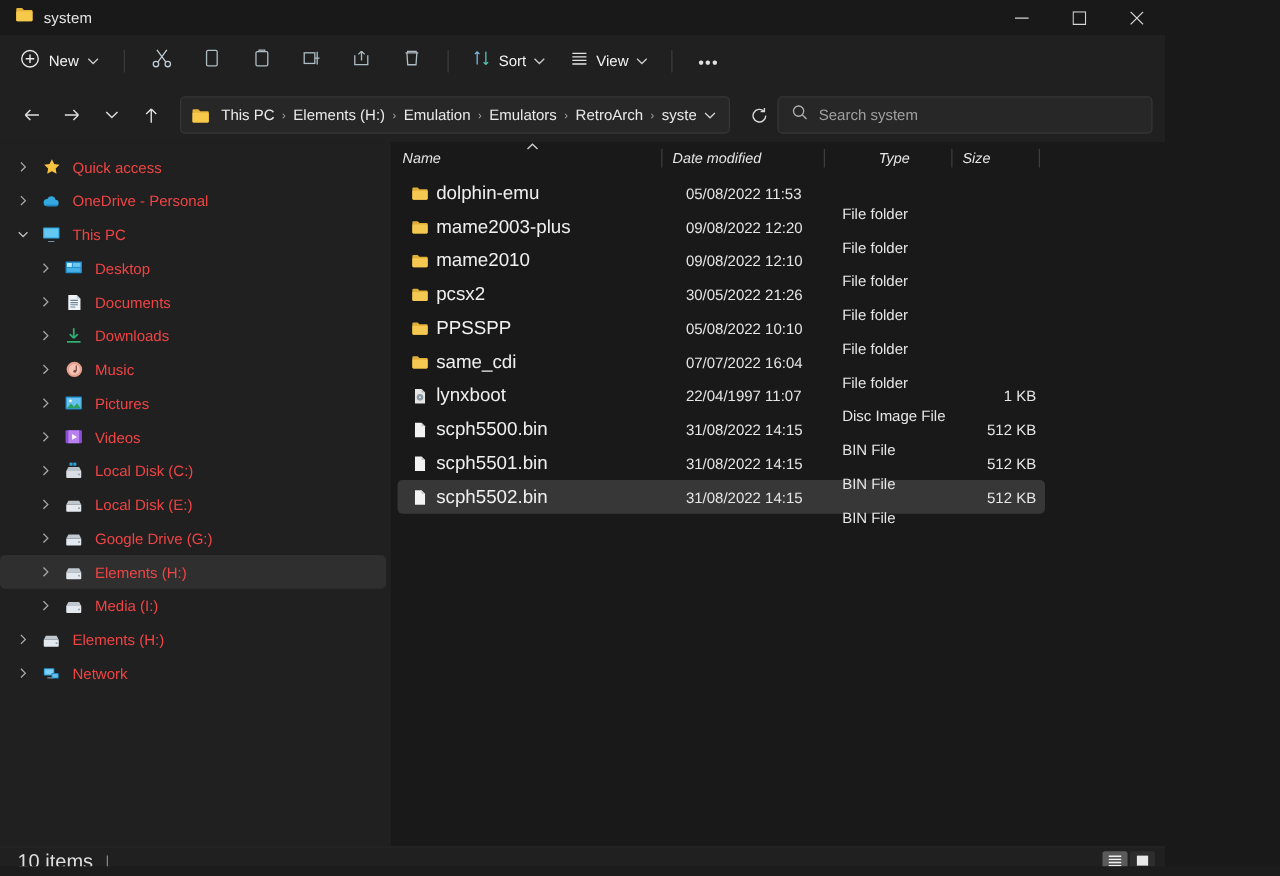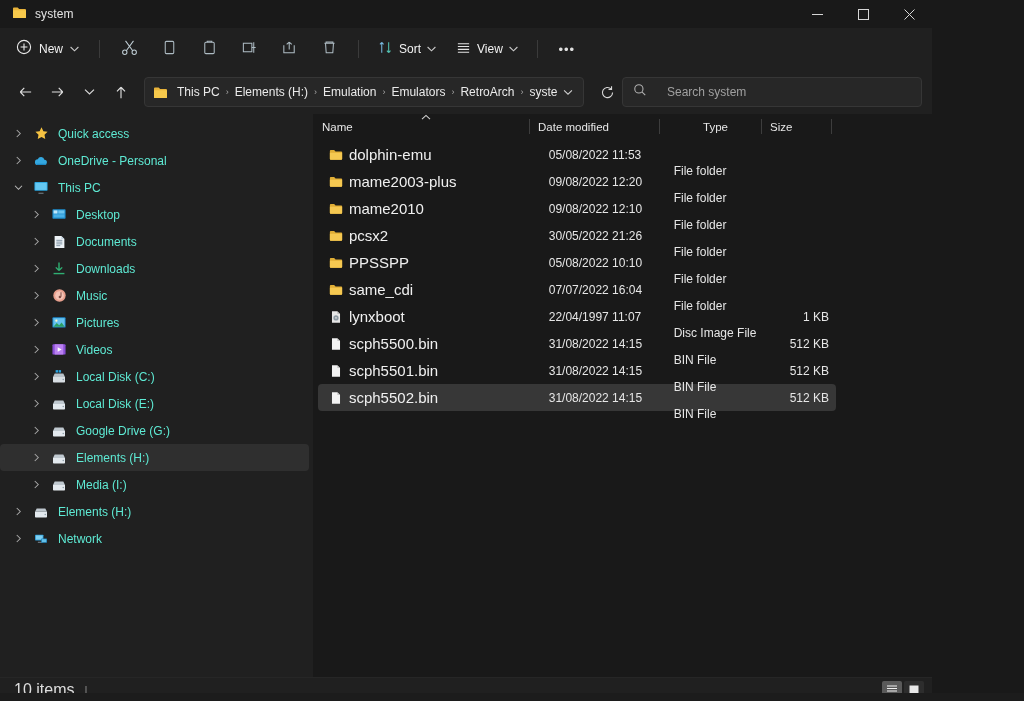--- a/index.html
+++ b/index.html
@@ -86,21 +86,21 @@
   .crumb { font-size: 12px; color: #eaeaea; padding: 2px 5px; border-radius: 3px; white-space: nowrap; }
   .crumb-sep { color: #a9a9a9; font-size: 9px; padding: 0 1px; }
   .crumbbox .tail { display: flex; align-items: center; gap: 2px; }
   .addr-mini { width: 22px; height: 24px; display: flex; align-items: center; justify-content: center; color: #cfcfcf; }
   .refresh-btn { width: 26px; height: 26px; display:flex; align-items:center; justify-content:center; color:#d8d8d8; }
   .searchbox {
     width: 300px; height: 30px;
     background: #272727;
     border: 1px solid #363636;
     border-radius: 4px;
-    display: flex; align-items: center; gap: 20px;
+    display: flex; align-items: center; gap: 8px;
     padding: 0 10px;
   }
   .search-ph { font-size: 12px; color: #a0a0a0; }
 
   
   .body {
     flex: 1; display: flex; min-height: 0;
     background: #191919;
   }
   .sidebar {
@@ -111,36 +111,36 @@
   }
   .tree-item {
     height: 27px; display: flex; align-items: center;
     padding-right: 8px; border-radius: 4px;
     margin: 0 4px 0 0;
   }
   .tree-item.selected { background: #2f2f2f; }
   .tw { width: 24px; display: flex; align-items: center; justify-content: center; color: #b9b9b9; }
   .tw svg { display:block; }
   .ticon { width: 22px; display: flex; align-items: center; justify-content: center; margin-right: 6px; }
-  .tlabel { font-size: 12px; color: #5eead4; white-space: nowrap; }
+  .tlabel { font-size: 12px; color: #ef4444; white-space: nowrap; }
   .d0 { padding-left: 6px; }
   .d1 { padding-left: 24px; }
 
   
   .filepane { flex: 1; display: flex; flex-direction: column; min-width: 0; background: #191919; }
   .colheaders {
     height: 25px; min-height: 25px;
     display: flex; align-items: center;
     background: #191919;
     position: relative;
   }
   .col {
     font-size: 11.5px; color: #e6e6e6;
     height: 25px; display: flex; align-items: center;
-    position: relative; padding-left: 9px;
+    position: relative; padding-left: 9px; font-style: italic;
   }
   .col .divider {
     position: absolute; left: 0; top: 5px;
     width: 1px; height: 15px; background: #3d3d3d;
   }
   .col.name { width: 216px; }
   .col.date { width: 130px; }
   .col.type { width: 102px; padding-left: 44px; }
   .col.size { width: 70px; }
   .col.endcap { width: 1px; }

